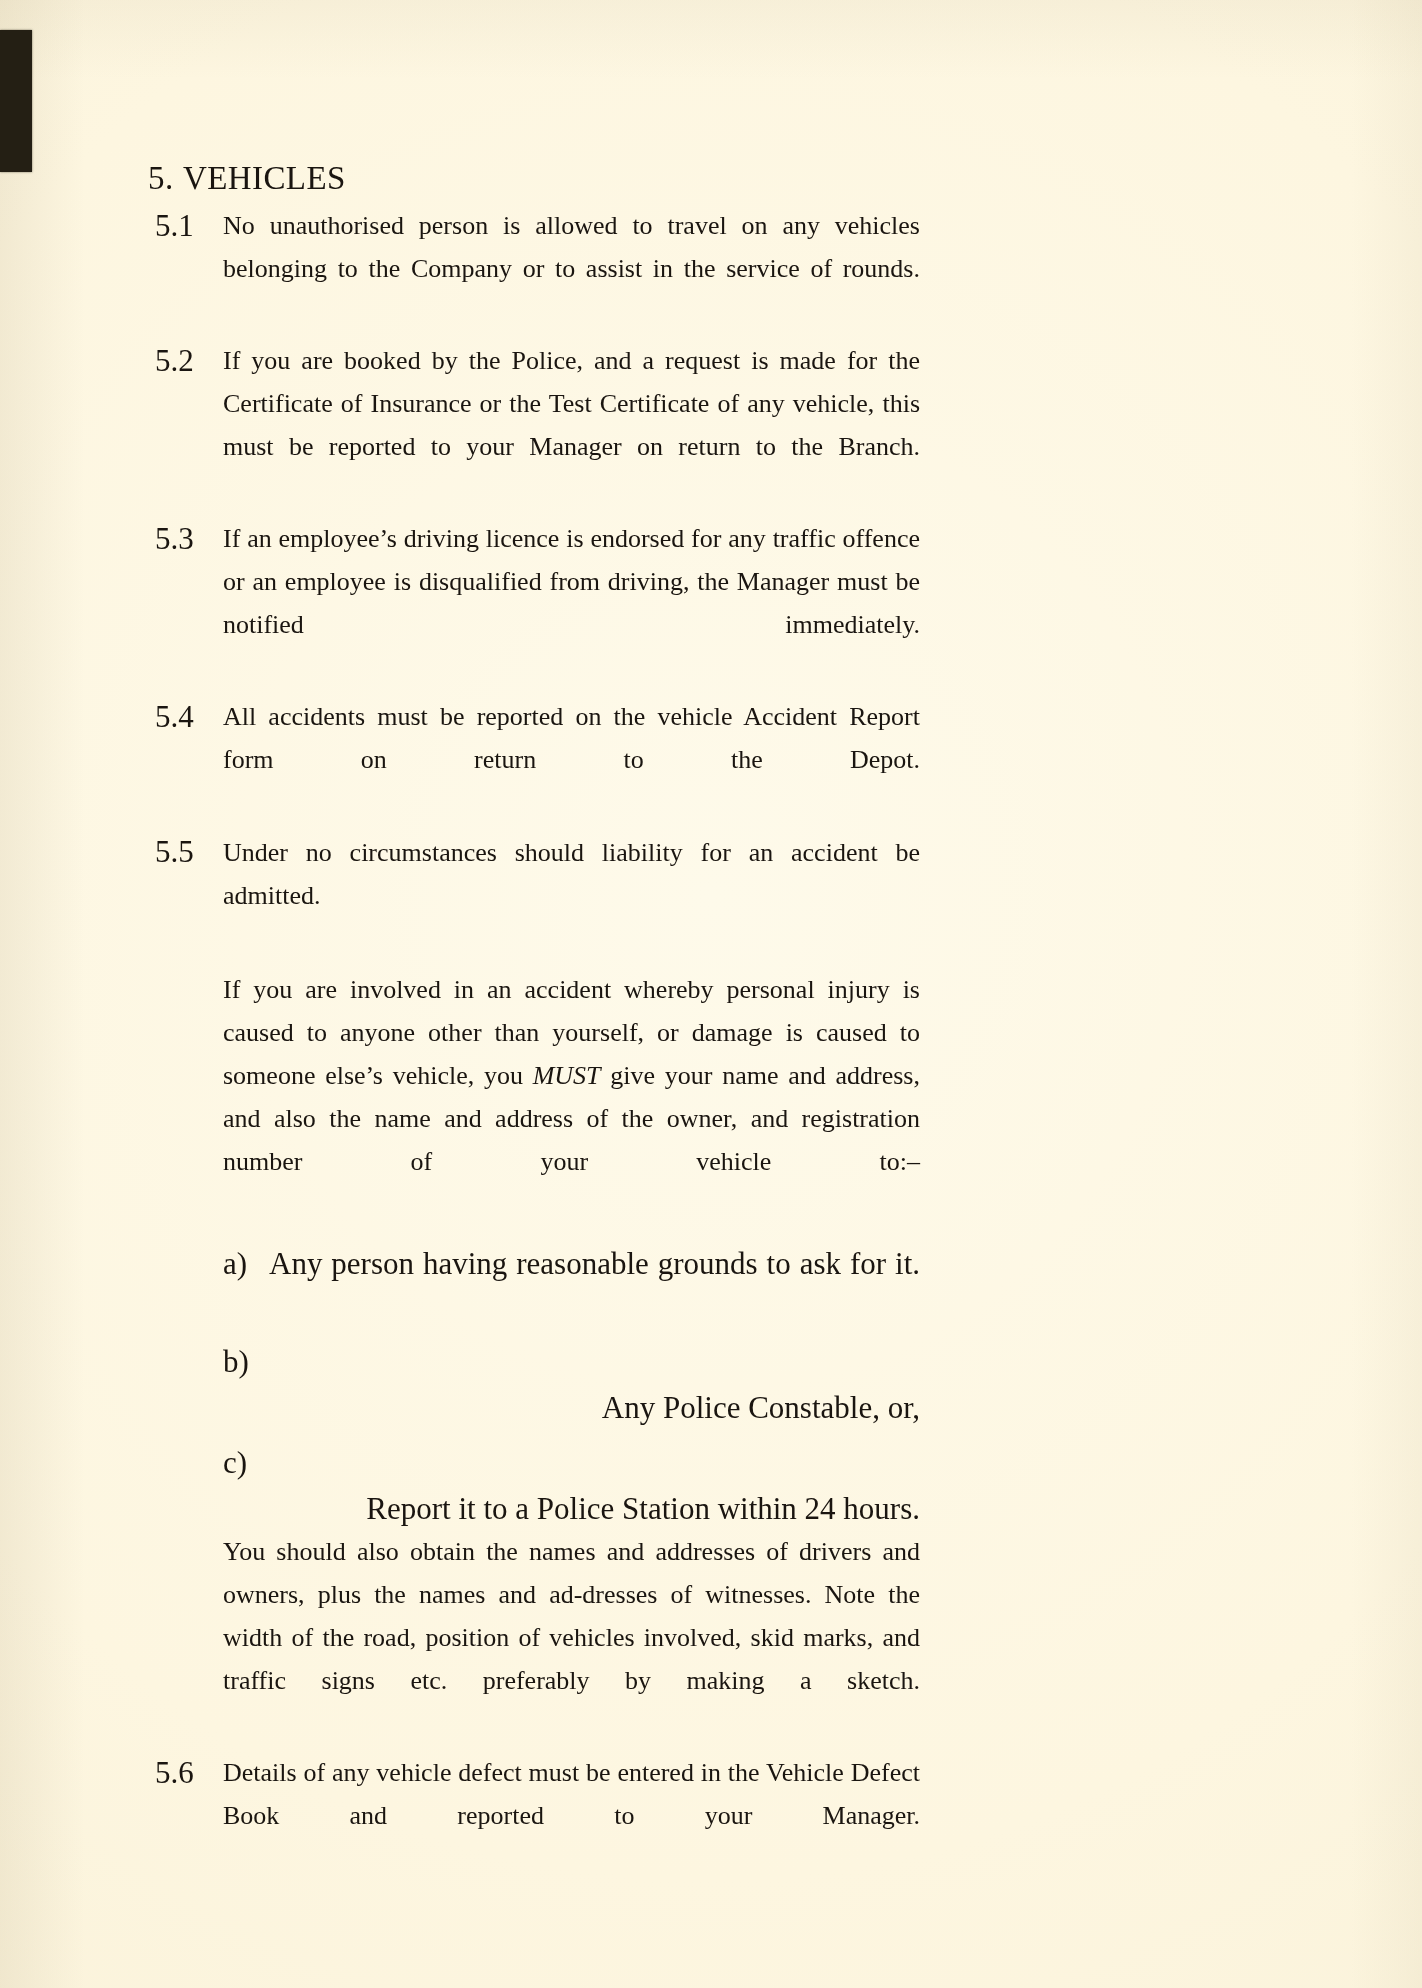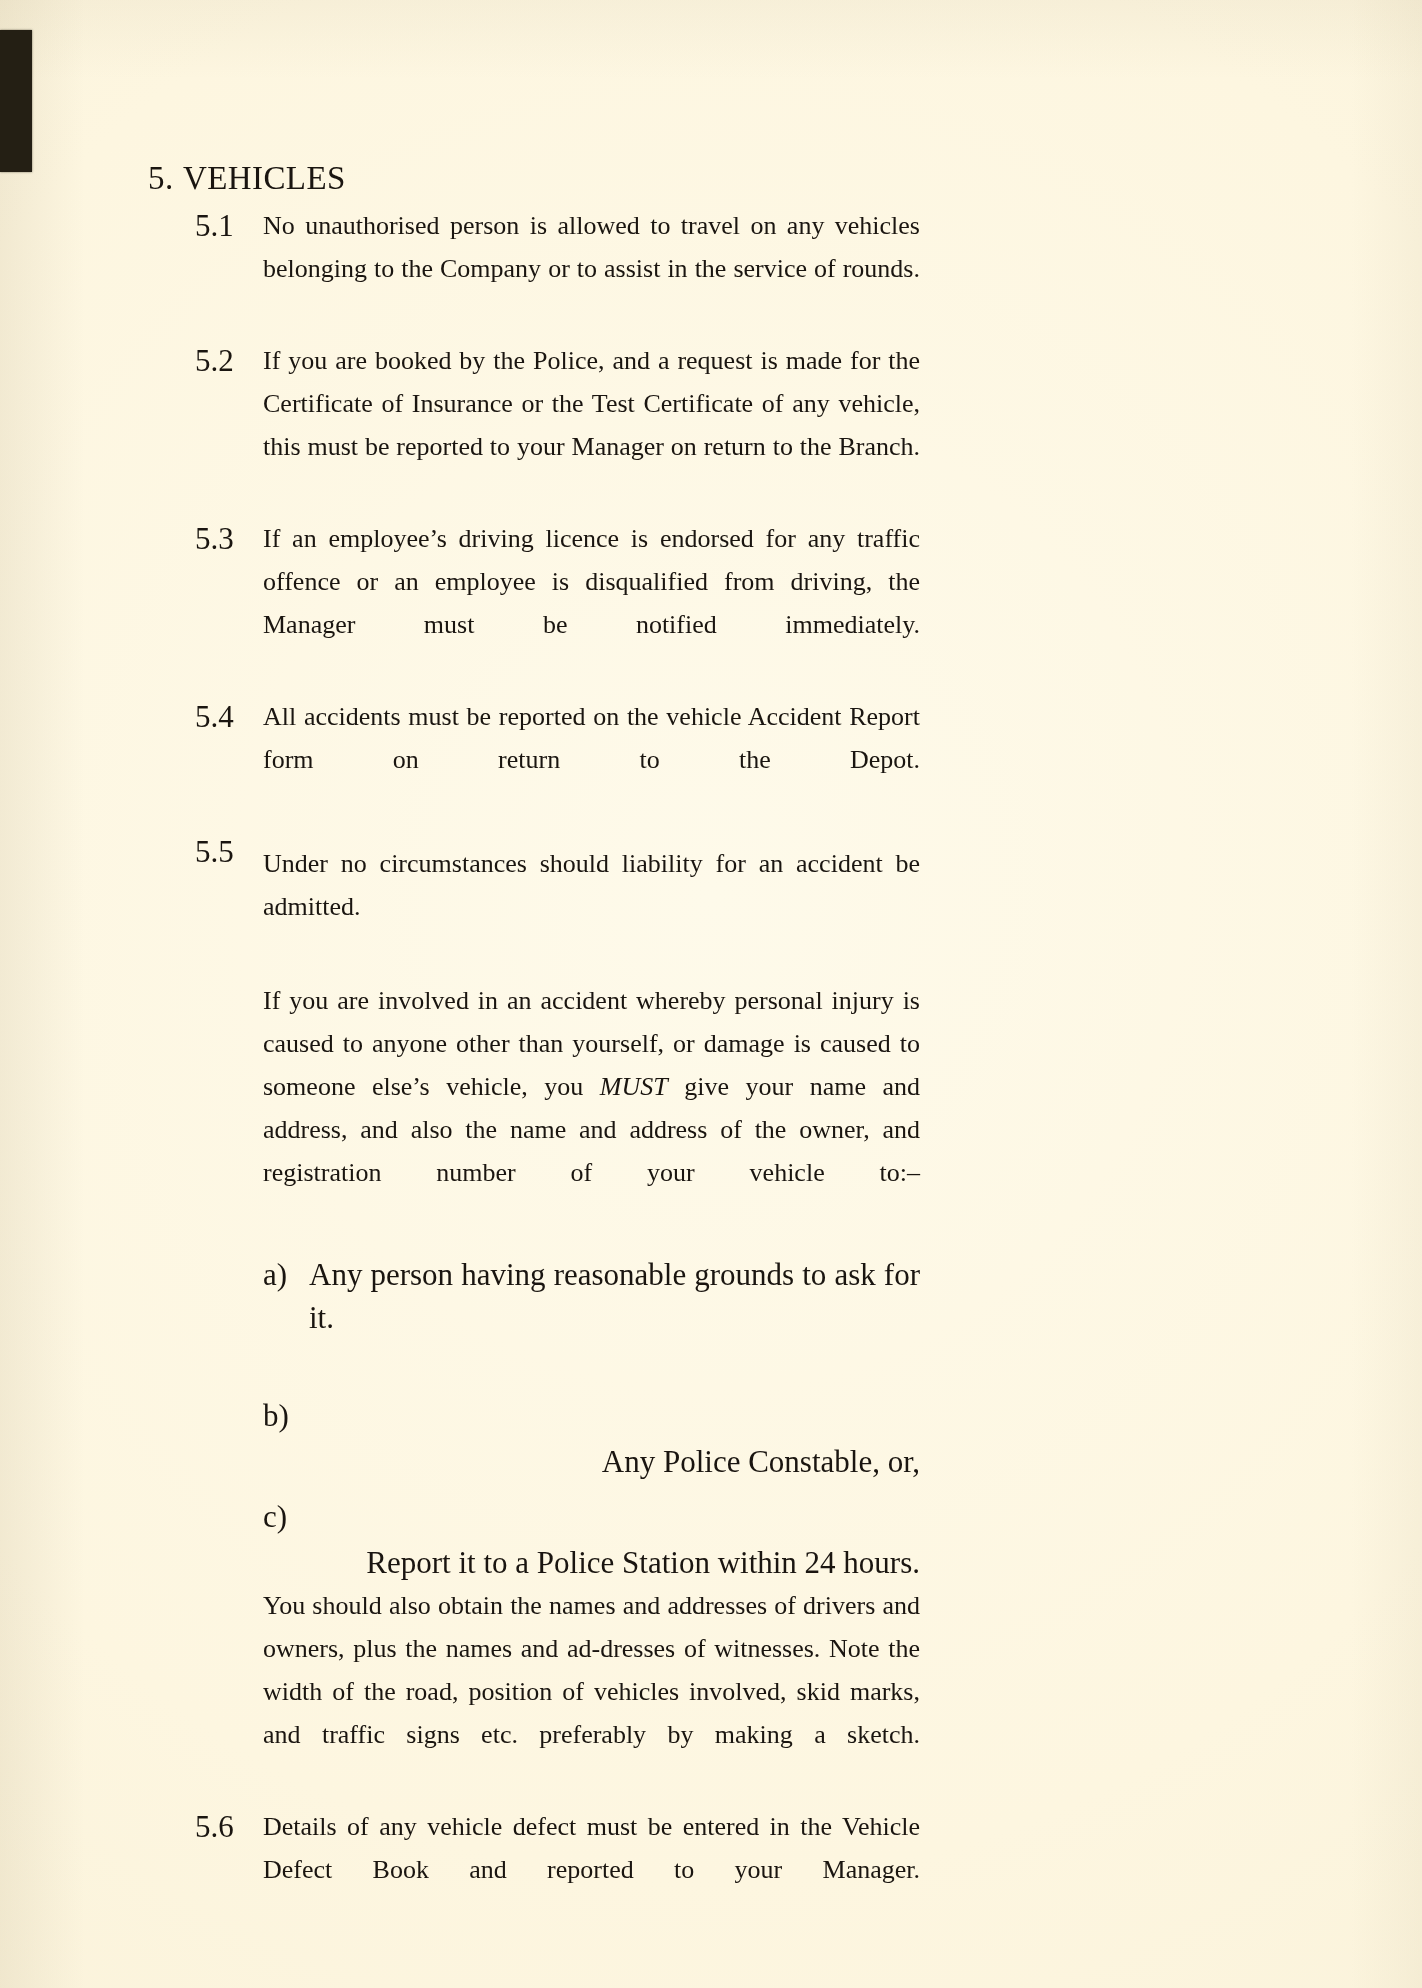--- a/index.html
+++ b/index.html
@@ -83,21 +83,20 @@
     align-items: flex-start;
     margin-top: 6px;
   }
   .clause-num {
     flex: 0 0 75px;
     width: 75px;
     font-size: 31px;
     line-height: 43px;
     padding-left: 7px;
     box-sizing: border-box;
-    margin-left: 40px;
   }
   .clause-body {
     flex: 1 1 auto;
     min-width: 0;
   }
 
   .para {
     font-size: 26px;
     line-height: 43px;
     text-align: justify;
@@ -202,21 +201,21 @@
       <div class="clause-body">
         <p class="para">All accidents must be reported on the vehicle Accident Report form on return to the Depot.</p>
       </div>
     </div>
 
     <div class="clause">
       <div class="clause-num">5.5</div>
       <div class="clause-body">
 
 
-        <p class="para" style="margin-top:12px;">Under no circumstances should liability for an accident be admitted.</p>
+        <p class="para" style="margin-top:1px;">Under no circumstances should liability for an accident be admitted.</p>
 
         <p class="para"><span>If you are involved in an accident whereby personal injury is caused to anyone other than yourself, or damage is caused to someone else’s vehicle, you </span><span class="it">MUST</span><span> give your name and address, and also the name and address of the owner, and registration number of your vehicle to:–</span></p>
 
         <ul class="sublist">
           <li>
             <span class="marker">a)</span>
             <span class="item-text">Any person having reasonable grounds to ask for it.</span>
           </li>
           <li>
             <span class="marker">b)</span>

